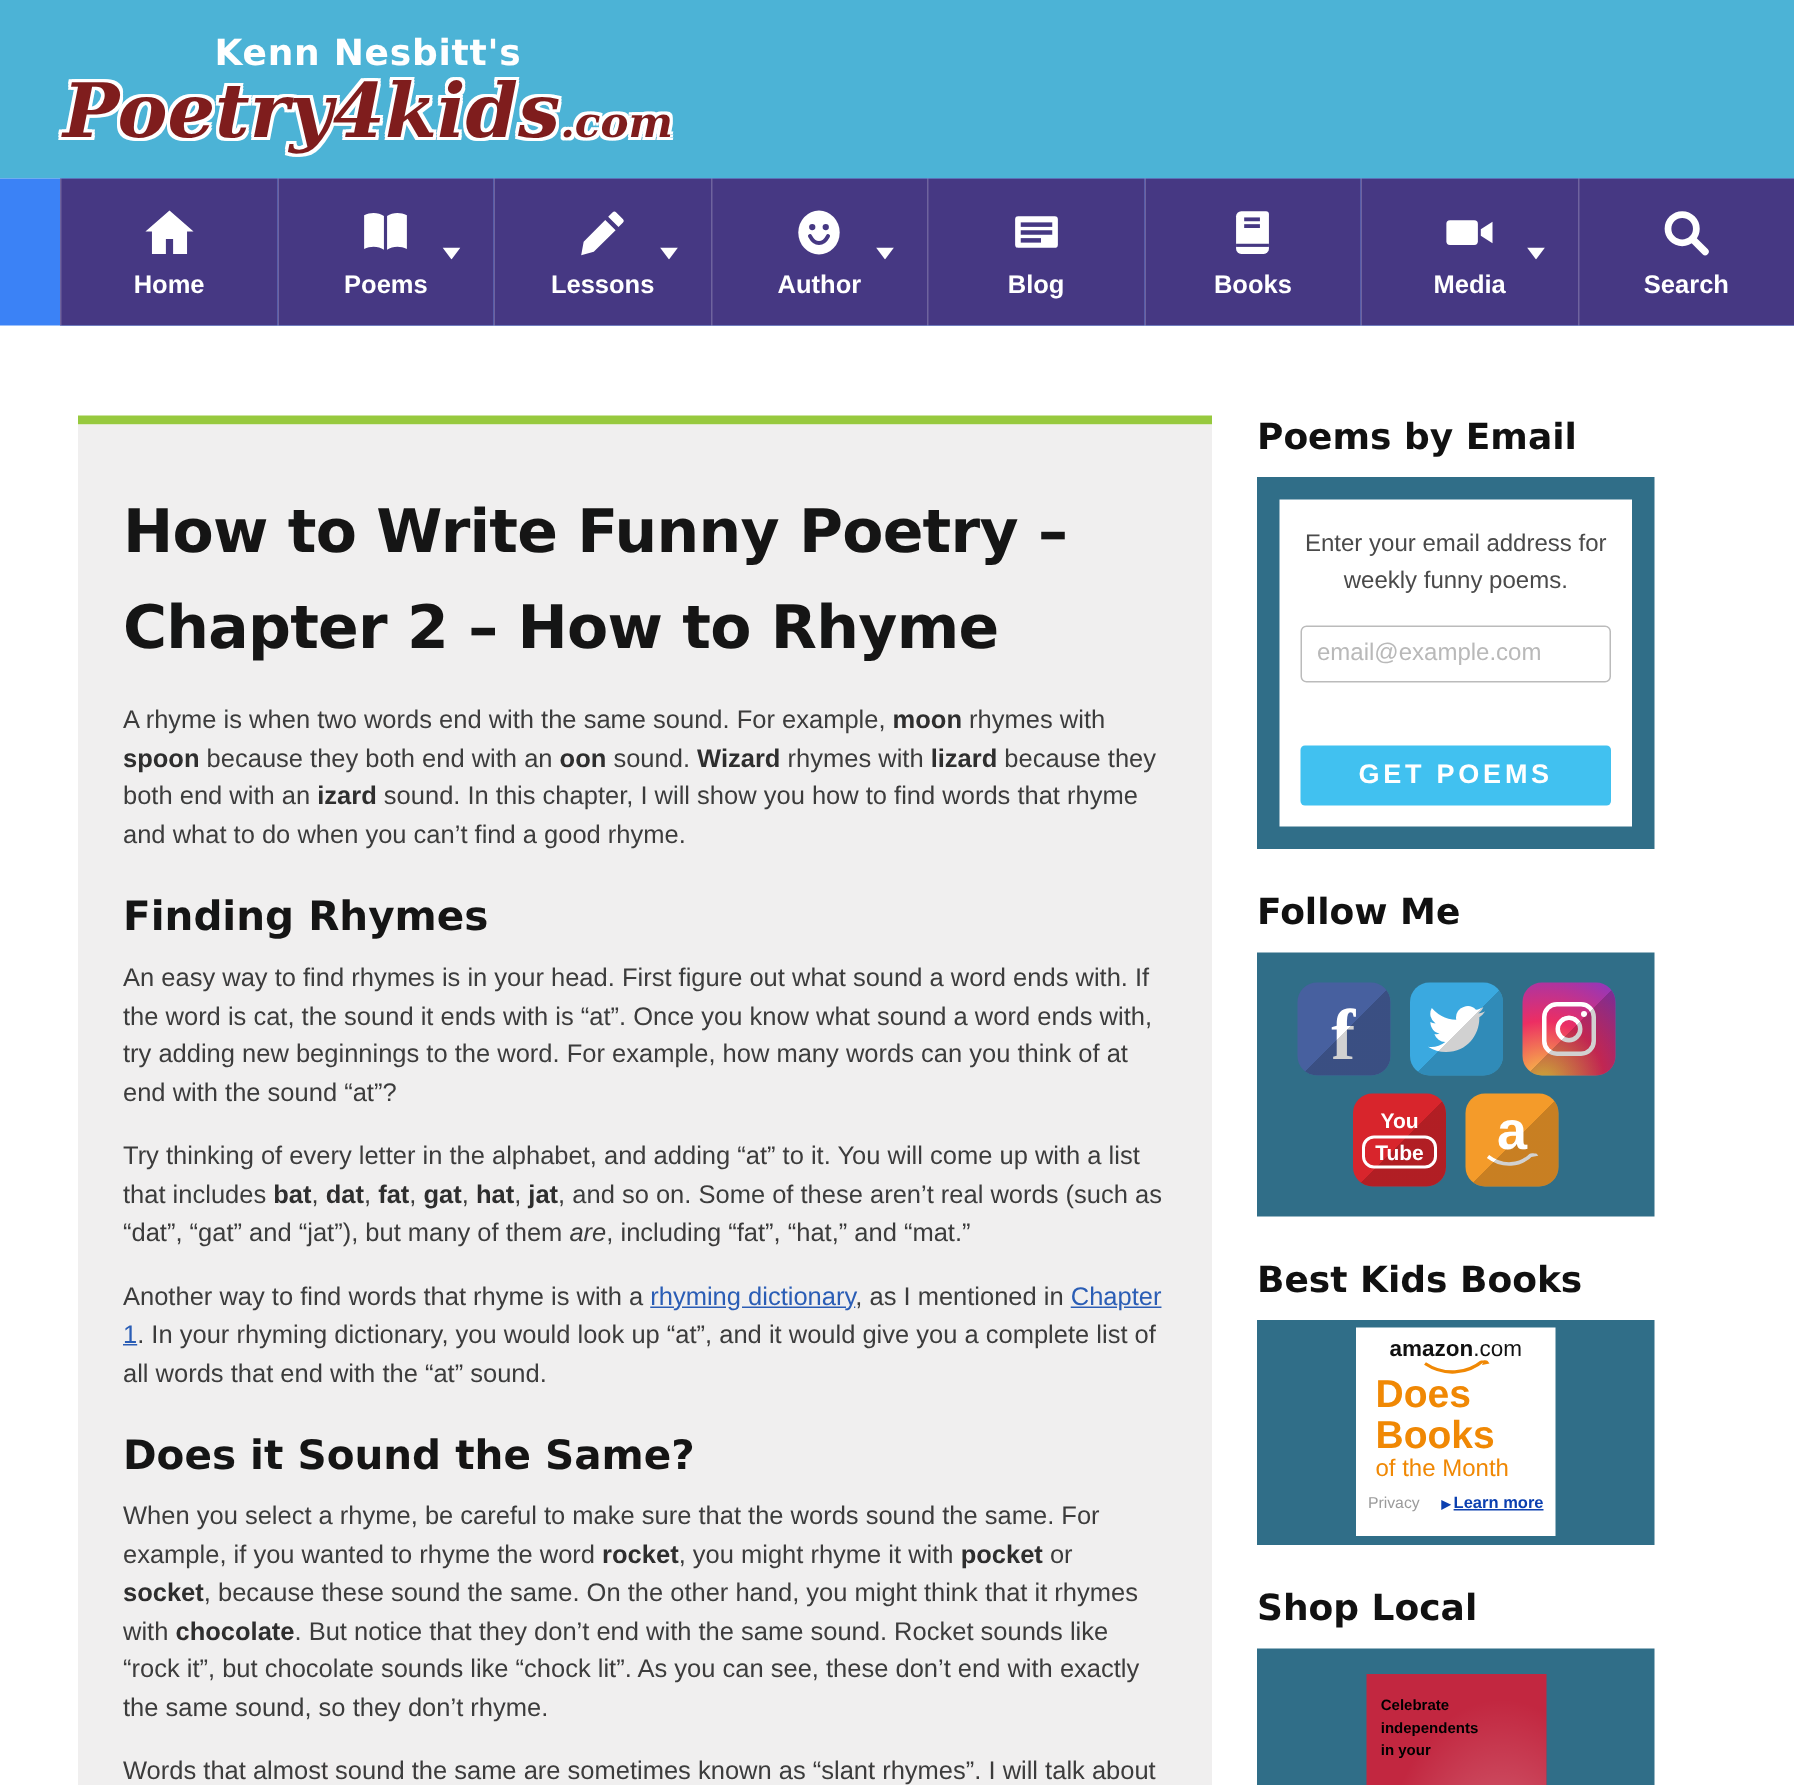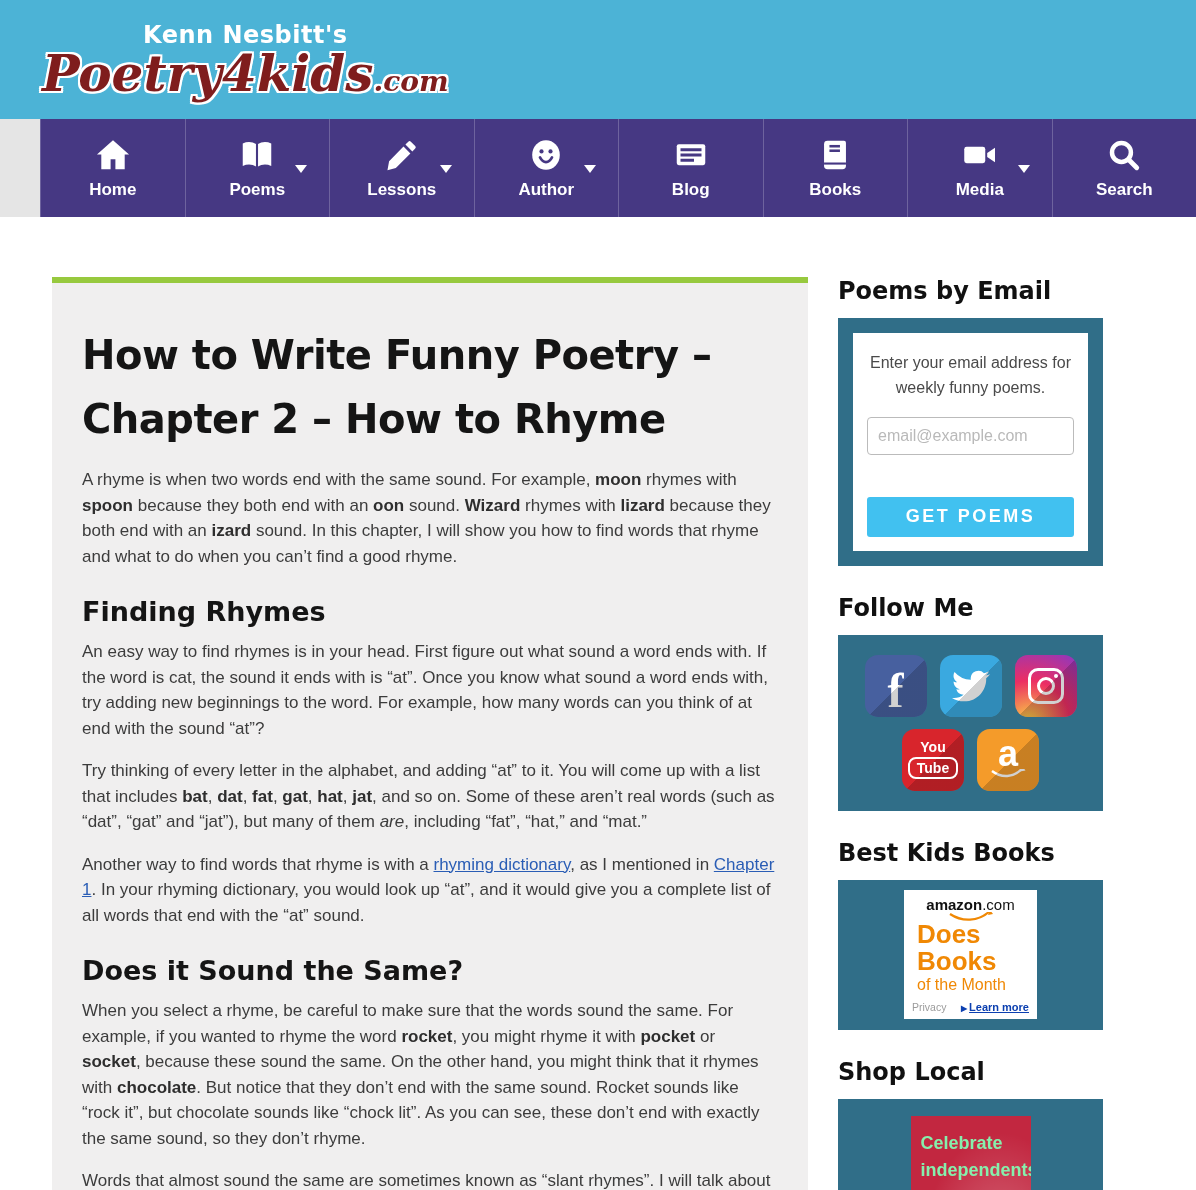--- a/index.html
+++ b/index.html
@@ -19,21 +19,21 @@
   }
   .logo-text {
     font-size:50px; font-weight:800; font-style:italic; line-height:1.0;
     font-family:"DejaVu Serif", serif; color:#7f1d1d;
     text-shadow:-2px -2px 0 #fff,2px -2px 0 #fff,-2px 2px 0 #fff,2px 2px 0 #fff,
                 0 2px 0 #fff,2px 0 0 #fff,0 -2px 0 #fff,-2px 0 0 #fff;
   }
   .logo-com { font-size:28px; }
 
   
-  .main-nav { height:98px; background:#e5e5e5; display:flex; padding-left:40px; }
+  .main-nav { height:98px; background:#3b82f6; display:flex; padding-left:40px; }
   .nav-item {
     flex:1; background:#463883; border-left:1px solid rgba(255,255,255,.22);
     position:relative; display:flex; flex-direction:column; align-items:center;
     justify-content:center; color:#fff; cursor:pointer;
   }
   .nav-icon svg { width:36px; height:36px; display:block; }
   .nav-label { font-size:17px; font-weight:700; margin-top:7px; }
   .nav-caret { position:absolute; right:22px; top:46px; }
   .nav-caret svg { width:12px; height:8px; display:block; }
 
@@ -99,38 +99,38 @@
   .yt-you { color:#fff; font-weight:700; font-size:14px; line-height:1; position:relative; z-index:1;}
   .yt-tube {
     margin-top:3px; border:2px solid #fff; border-radius:8px; color:#fff; font-weight:700;
     font-size:14px; padding:1px 7px; line-height:1.2; position:relative; z-index:1;
   }
   .si-amazon { background:#f49b2a; }
   .az-a { color:#fff; font-weight:700; font-size:36px; line-height:.85; position:relative; z-index:1;}
   .az-smile svg { width:36px; height:11px; display:block; }
 
   .ad-box { height:150px; display:flex; align-items:center; justify-content:center; }
-  .amazon-card { width:133px; background:#fff; padding:7px 6px 6px; }
+  .amazon-card { width:133px; background:#fff; padding:7px 6px 16px; }
   .az-brand { text-align:center; font-size:15px; color:#111; line-height:1; }
   .az-brand-smile { width:46px; margin:0 auto; }
   .az-brand-smile svg { width:46px; height:9px; display:block; }
   .ad-best, .ad-books { color:#f08804; font-weight:700; font-size:26px; line-height:1.02; padding-left:7px; }
   .ad-month { color:#f08804; font-size:16px; padding-left:7px; margin-top:2px; }
   .ad-bottom { display:flex; justify-content:space-between; align-items:center; margin-top:7px; padding:0 2px; }
   .ad-privacy { color:#9b9b9b; font-size:10.5px; text-decoration:none; cursor:pointer; }
   .ad-learn { color:#0b3fb0; font-size:11px; font-weight:700; text-decoration:underline; cursor:pointer; }
   .ad-learn-arrow { color:#0b3fb0; font-size:8px; margin-right:2px; text-decoration:none; display:inline-block; }
 
   .shop-box { height:200px; padding-top:17px; display:flex; justify-content:center; align-items:flex-start; }
   .red-card { width:120px; height:160px; background:#c22740; padding:14px 10px; position:relative; overflow:hidden; cursor:pointer; }
   .red-card::before {
     content:''; position:absolute; inset:0;
     background:radial-gradient(ellipse at 75% 85%, rgba(255,255,255,.30), transparent 62%);
   }
-  .red-line { color:#86efac; font-weight:700; font-size:18px; line-height:1.5; position:relative; }
+  .red-line { color:#000000; font-weight:700; font-size:10px; line-height:1.5; position:relative; }
 </style>
 </head>
 <body>
 
 <header class="site-header">
   <div class="logo-block">
     <div class="tagline">Kenn Nesbitt's</div>
     <div class="logo-text"><span>Poetry4kids</span><span class="logo-com">.com</span></div>
   </div>
 </header>

